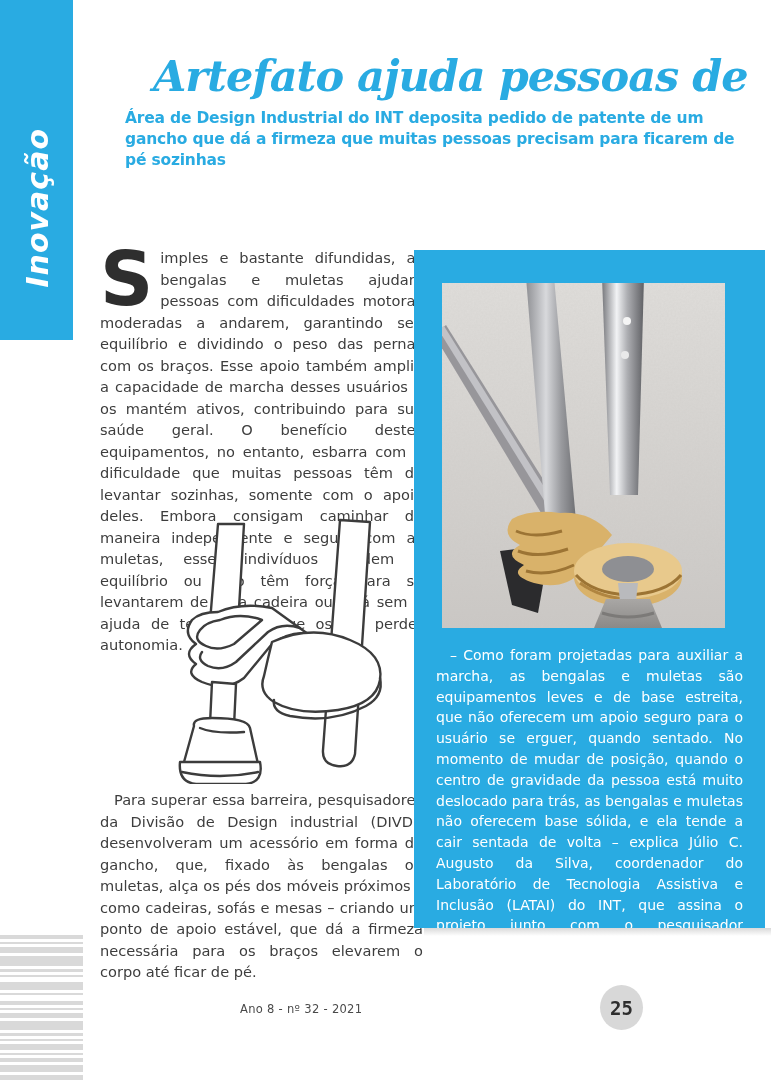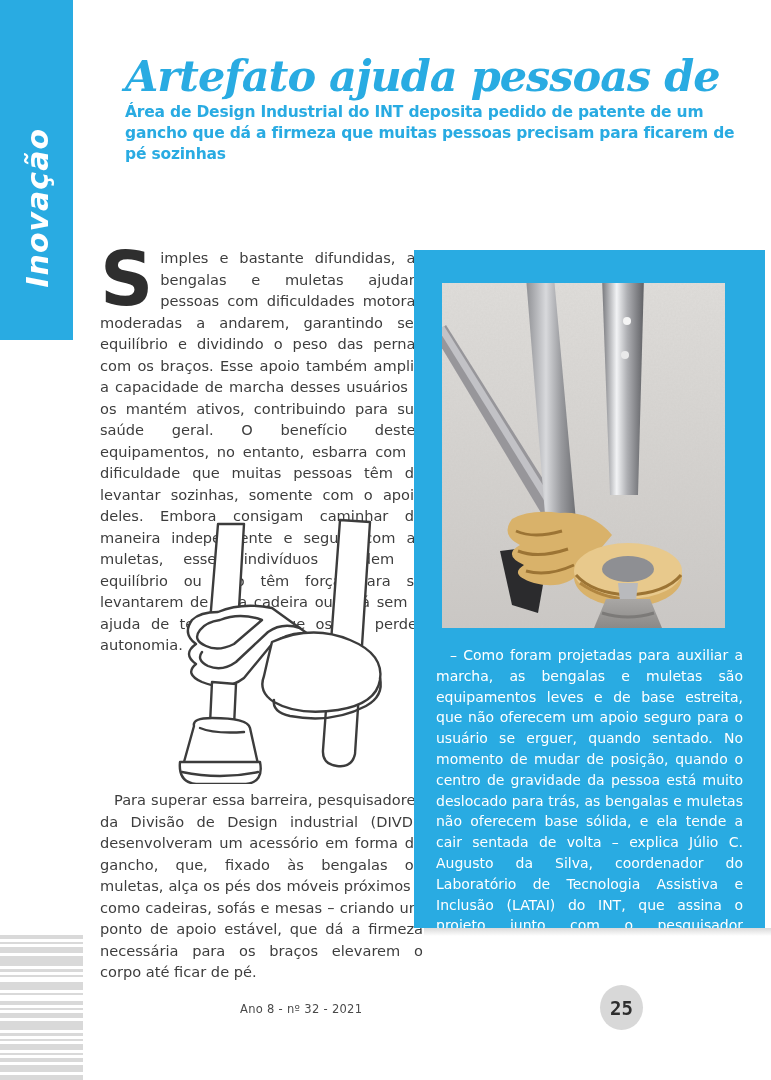--- a/index.html
+++ b/index.html
@@ -12,22 +12,22 @@
   .tab-label {
     position:absolute; left:50%; top:128px; transform:translateX(-50%) ;
     writing-mode:vertical-rl; text-orientation:mixed; transform:translateX(-50%) rotate(180deg);
     color:#fff; font-weight:bold; font-style:italic; font-size:30px; letter-spacing:1px;
     font-family:"DejaVu Sans", sans-serif;
   }
 
   
   .header { position:absolute; left:125px; top:52px; width:625px; }
   .title { color:#29ABE2; font-family:"DejaVu Serif", serif; font-style:italic; font-weight:bold;
-           font-size:43px; line-height:1.16; letter-spacing:-1px; }
-  .subtitle { margin-top:0; color:#29ABE2; font-weight:bold; font-size:15.5px; line-height:1.35;
+           font-size:43px; line-height:1.16; letter-spacing:-1px;margin-left:28px; }
+  .subtitle { margin-top:6px; color:#29ABE2; font-weight:bold; font-size:15.5px; line-height:1.35;
               width:612px; letter-spacing:-0.2px; }
 
   
   .col-left { position:absolute; left:100px; top:247px; width:323px; color:#3d3d3d;
               font-size:14.6px; line-height:21.5px; text-align:justify; }
   .dropcap { float:left; font-size:74px; line-height:58px; font-weight:bold; color:#2e2e2e;
              margin:3px 7px 0 0; }
 
   .sketch { position:absolute; left:122px; top:512px; width:272px; height:272px; }
 

